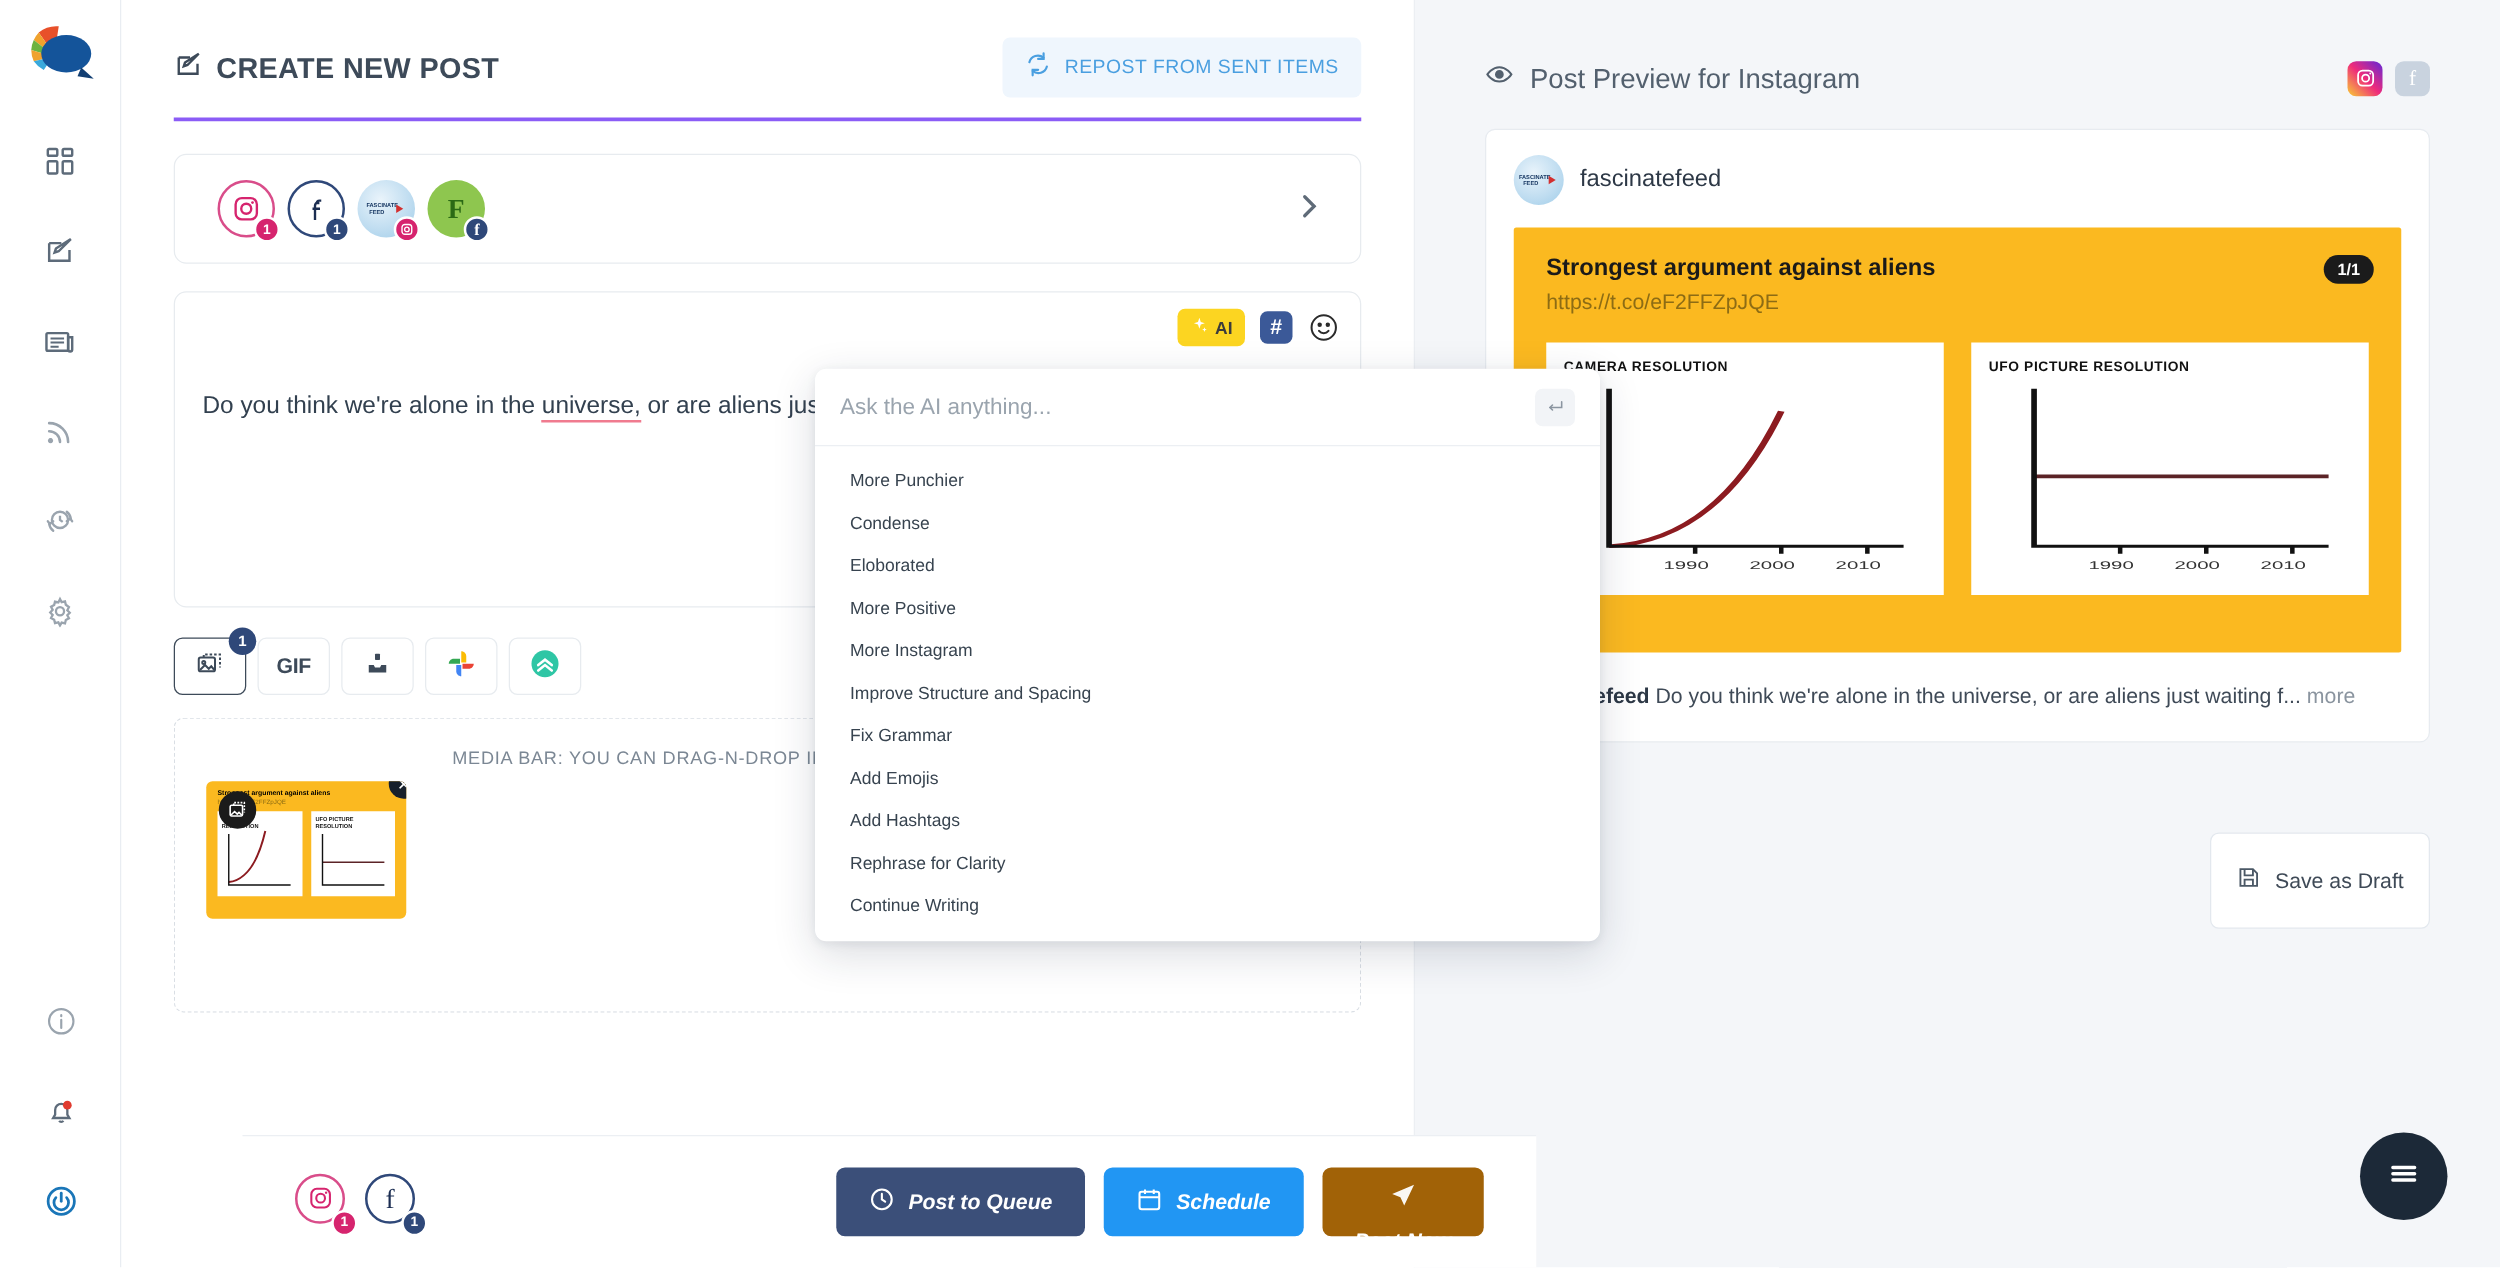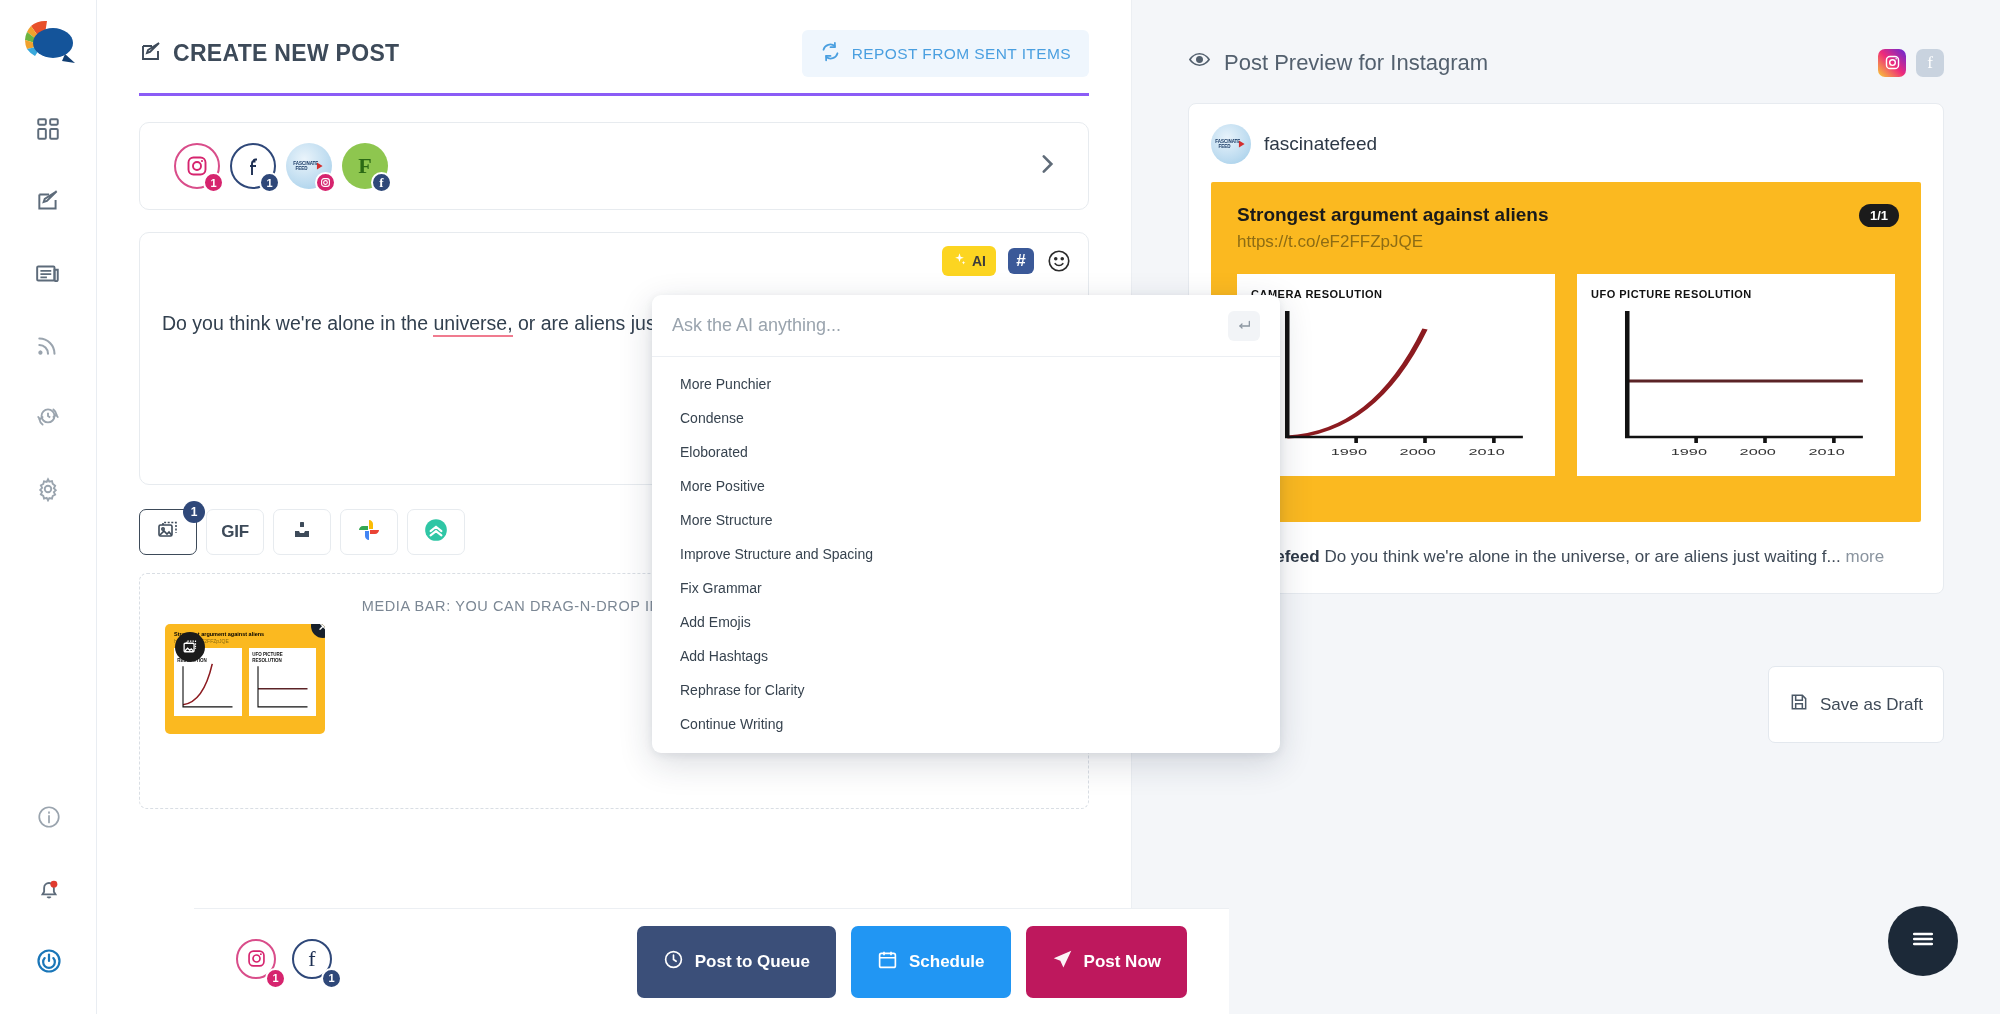--- a/index.html
+++ b/index.html
@@ -157,25 +157,25 @@
     position: absolute; left: 97px; bottom: 0; width: 1035px; height: 106px;
     background: #fff; border-top: 1px solid #eceff3;
     display: flex; align-items: center; padding: 0 42px;
     z-index: 6;
   }
   .bb-avatars { display: flex; align-items: center; }
   .bb-actions { margin-left: auto; display: flex; gap: 15px; }
   .btn {
     display: flex; align-items: center; gap: 11px;
     border-radius: 7px; color: #fff; font-size: 17px; font-weight: bold;
-    padding: 12px 26px; height: 72px; cursor: pointer;
+    padding: 12px 26px; height: 55px; cursor: pointer; font-style: italic;
   }
   .btn-queue { background: #3b4f79; }
   .btn-sched { background: #2196f3; }
-  .btn-now   { background: #be185d; }
+  .btn-now   { background: #a16207; flex-direction: column; }
 
   
   .preview {
     flex: 1; height: 1014px; background: #f4f6f9; position: relative;
     padding: 48px 56px 0 56px;
   }
   .pv-head { display: flex; align-items: center; justify-content: space-between; }
   .pv-head-l { display: flex; align-items: center; gap: 13px; color: #53606e; font-size: 22px; }
   .pv-head-r { display: flex; align-items: center; gap: 10px; }
   .pv-ico { width: 28px; height: 28px; border-radius: 7px; display:flex; align-items:center; justify-content:center;}
@@ -602,21 +602,21 @@
             <path d="M20 5v7H6"></path>
               <path d="M9 9l-3 3 3 3"></path>
           </svg>
         </div>
       </div>
       <div class="ai-list">
         <div class="ai-item">More Punchier</div>
         <div class="ai-item">Condense</div>
         <div class="ai-item">Eloborated</div>
         <div class="ai-item">More Positive</div>
-        <div class="ai-item">More Structure</div>
+        <div class="ai-item">More Instagram</div>
         <div class="ai-item">Improve Structure and Spacing</div>
         <div class="ai-item">Fix Grammar</div>
         <div class="ai-item">Add Emojis</div>
         <div class="ai-item">Add Hashtags</div>
         <div class="ai-item">Rephrase for Clarity</div>
         <div class="ai-item">Continue Writing</div>
       </div>
     </div>
   </div>
 

